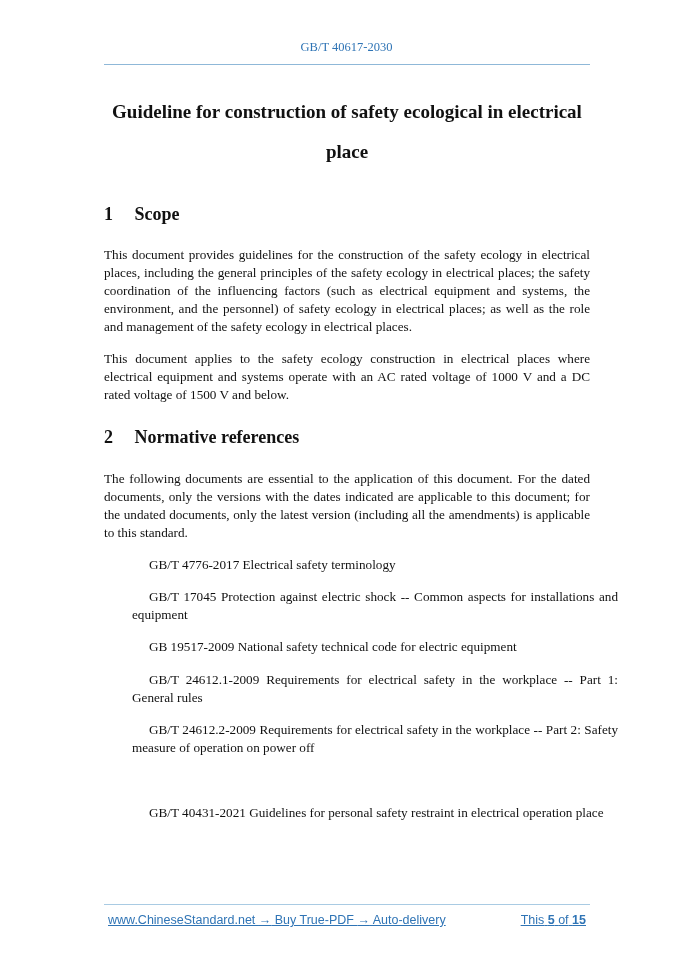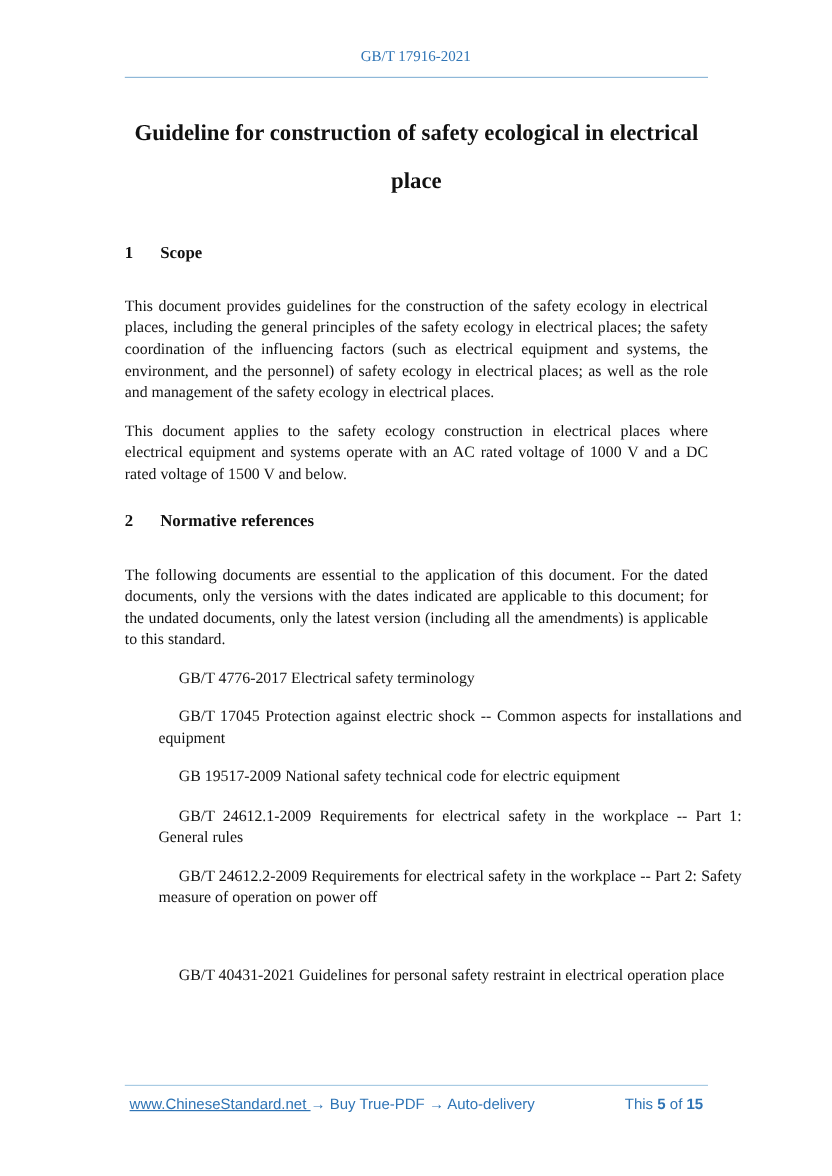--- a/index.html
+++ b/index.html
@@ -1,32 +1,32 @@
 <!DOCTYPE html>
 <html><head>
 <meta charset="utf-8">
 <style>
   html, body { margin: 0; padding: 0; background: #ffffff; }
   body { width: 693px; height: 980px; position: relative; overflow: hidden; font-family: "Liberation Serif", serif; color: #111; }
   .hdr { position: absolute; top: 40px; left: 0; width: 693px; text-align: center; font-size: 12.5px; color: #2f74b5; }
   .hdr-rule { position: absolute; top: 64px; left: 104px; width: 486px; height: 1px; background: #8fb8d8; }
   .title { position: absolute; top: 92px; left: 104px; width: 486px; text-align: center; font-weight: bold; font-size: 19px; line-height: 40px; }
-  .sec { position: absolute; left: 104px; font-weight: bold; font-size: 14px; }
+  .sec { position: absolute; left: 104px; font-weight: bold; font-size: 18px; }
   .sec .num { display: inline-block; width: 26px; }
   .para { position: absolute; left: 104px; width: 486px; font-size: 13.2px; line-height: 18px; text-align: justify; text-align-last: left; }
   .ref { position: absolute; left: 104px; width: 486px; font-size: 13.2px; line-height: 18px; text-align: justify; text-indent: 17px; margin-left: 28px; }
   .ftr-rule { position: absolute; top: 904px; left: 104px; width: 486px; height: 1px; background: #a9cbe3; }
-  .ftr { position: absolute; top: 913px; left: 108px; width: 478px; font-family: "Liberation Sans", sans-serif; font-size: 12.5px; color: #2f74b5; display: flex; justify-content: space-between; }
+  .ftr { position: absolute; top: 913px; left: 108px; width: 478px; font-family: "Liberation Sans", sans-serif; font-size: 12.5px; color: #2f74b5; display: flex; justify-content: space-between; text-decoration: underline; }
   .ftr a { color: #2f74b5; text-decoration: underline; }
   .ftr b { font-weight: bold; }
 </style>
 </head>
 <body>
 
-<div class="hdr">GB/T 17916-2021</div>
+<div class="hdr">GB/T 40617-2030</div>
 <div class="hdr-rule"></div>
 
 <div class="title">Guideline for construction of safety ecological in electrical place</div>
 
 <div class="sec" style="top:204px;">
   <span class="num">1</span>
   <span>Scope</span>
 </div>
 
 <div class="para" style="top:246px;">This document provides guidelines for the construction of the safety ecology in electrical places, including the general principles of the safety ecology in electrical places; the safety coordination of the influencing factors (such as electrical equipment and systems, the environment, and the personnel) of safety ecology in electrical places; as well as the role and management of the safety ecology in electrical places.</div>

